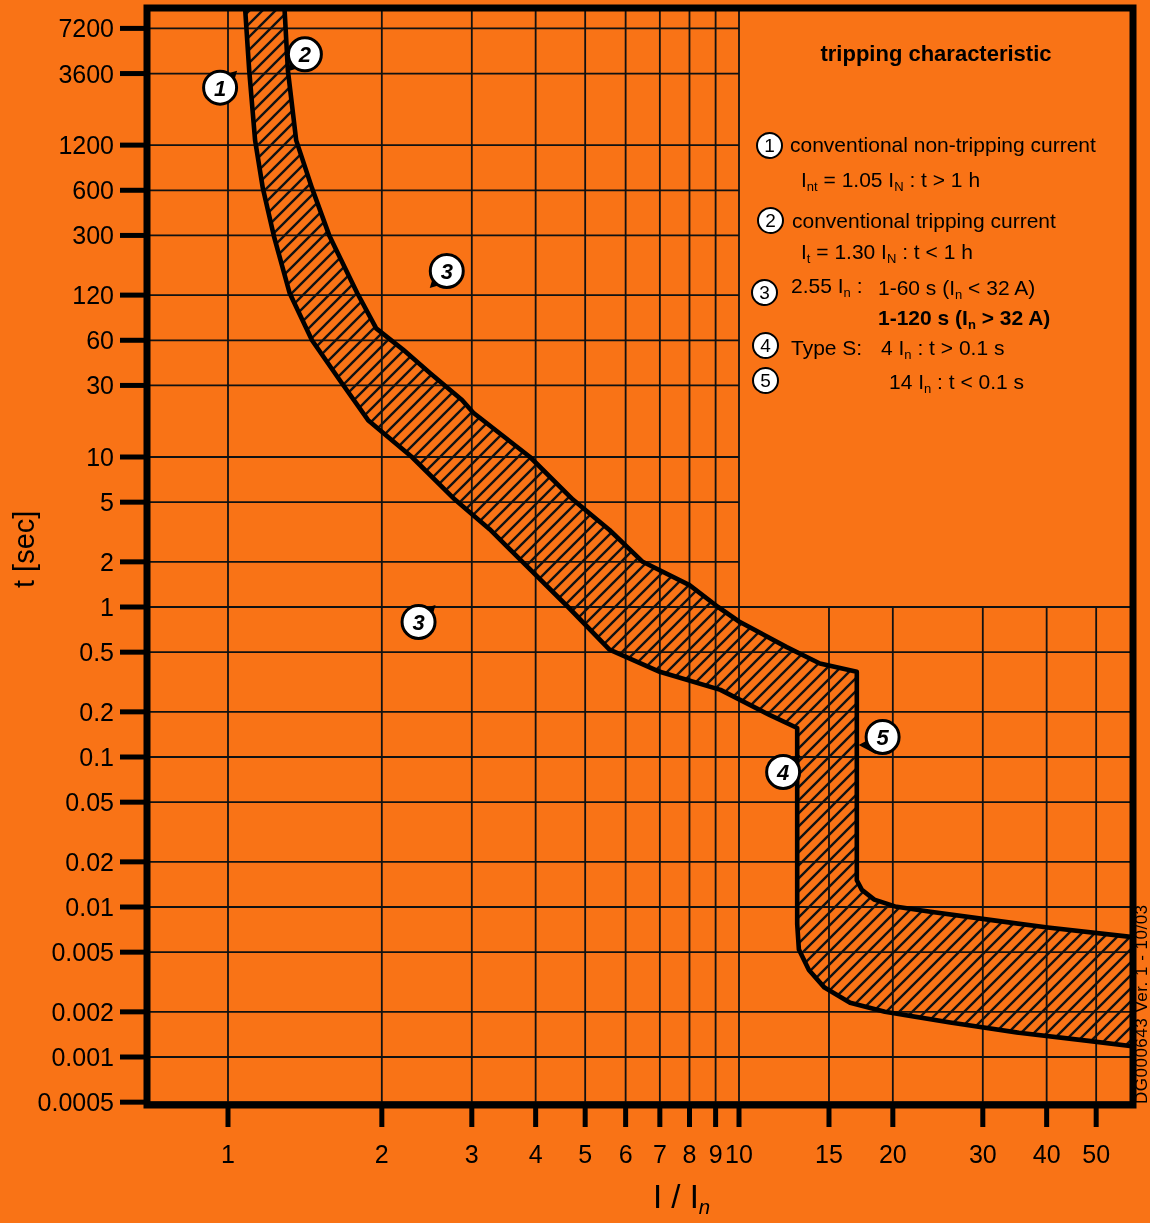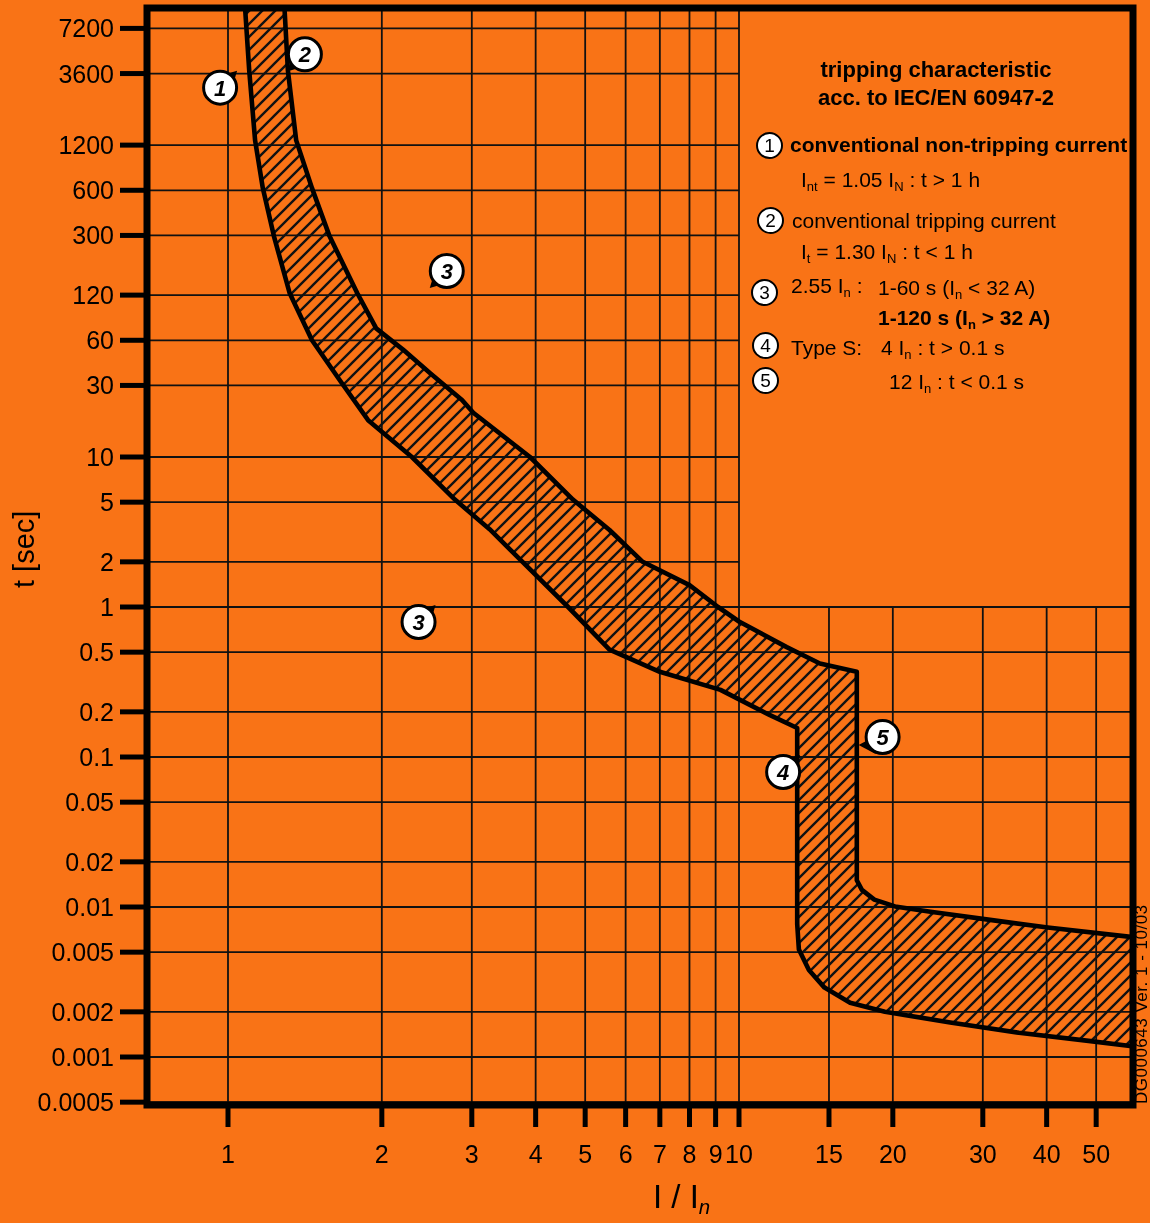--- a/index.html
+++ b/index.html
@@ -172,29 +172,28 @@
         <circle cx="783.1298734747963" cy="771.9449307015294" r="16.5" fill="#fff" stroke="#000" stroke-width="3"></circle>
         <text x="783.1298734747963" y="779.9449307015294" text-anchor="middle" font-size="22px" font-style="italic" font-weight="bold" font-family="&quot;Liberation Sans&quot;,sans-serif" fill="#000">4</text>
       </g>
       <g>
         <path d="M858.6080506635889,744.9691637444673 L875.6080506635889,735.9691637444673 L875.6080506635889,753.9691637444673 Z" fill="#000"></path>
         <circle cx="882.6080506635889" cy="736.9691637444673" r="16.5" fill="#fff" stroke="#000" stroke-width="3"></circle>
         <text x="882.6080506635889" y="744.9691637444673" text-anchor="middle" font-size="22px" font-style="italic" font-weight="bold" font-family="&quot;Liberation Sans&quot;,sans-serif" fill="#000">5</text>
       </g>
     </svg>
 
-  <div class="ov lg-title" style="left:746px;top:56px;width:380px;">
+  <div class="ov lg-title" style="left:746px;top:40px;width:380px;">
     <div>tripping characteristic</div>
-    <div>acc. to IEC/EN 60947-2</div>
   </div>
 
   <div class="circ" style="left:756px;top:132px;">
     <span>1</span>
     </div>
-  <div class="ov lg-line" style="left:790px;top:133px;font-weight:bold;">conventional non-tripping current</div>
+  <div class="ov lg-line" style="left:790px;top:133px;">conventional non-tripping current</div>
   <div class="ov lg-eq" style="left:801px;top:168px;">
     <span>I</span><span class="sub">nt</span><span> = 1.05 I</span><span class="sub">N</span><span> : t &gt; 1 h</span>
   </div>
 
   <div class="circ" style="left:757px;top:207px;">
     <span>2</span>
     </div>
   <div class="ov lg-line" style="left:792px;top:209px;text-align:center;">conventional tripping current</div>
   <div class="ov lg-eq" style="left:801px;top:240px;">
     <span>I</span><span class="sub">t</span><span> = 1.30 I</span><span class="sub">N</span><span> : t &lt; 1 h</span>
@@ -218,21 +217,21 @@
     </div>
   <div class="ov lg-eq" style="left:791px;top:336px;">Type S:</div>
   <div class="ov lg-eq" style="left:881px;top:336px;">
     <span>4 I</span><span class="sub">n</span><span> : t &gt; 0.1 s</span>
   </div>
 
   <div class="circ" style="left:752px;top:367px;">
     <span>5</span>
     </div>
   <div class="ov lg-eq" style="left:889px;top:370px;">
-    <span>12 I</span><span class="sub">n</span><span> : t &lt; 0.1 s</span>
+    <span>14 I</span><span class="sub">n</span><span> : t &lt; 0.1 s</span>
   </div>
 
   <div class="ov ytitle" style="left:8px;top:588px;">t [sec]</div>
   <div class="ov xtitle" style="left:653px;top:1178px;">
     <span>I / I</span><i class="sub">n</i>
   </div>
 
   <div class="ov wm" style="left:1132px;top:1104px;">DG000643   Ver. 1 - 10/03</div>
 </div>
 

